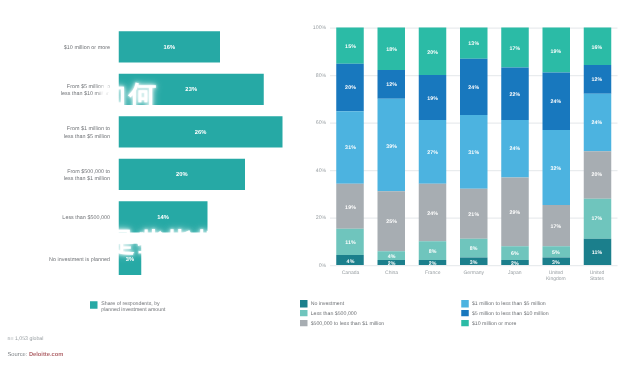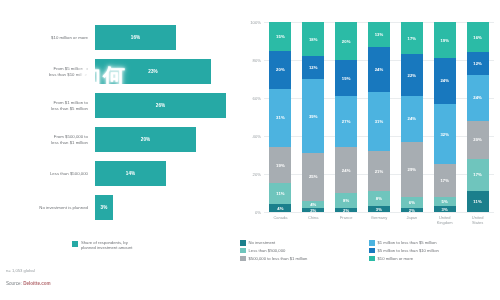--- a/index.html
+++ b/index.html
@@ -410,15 +410,16 @@
         </div>
         <div class="rc-legitem">
           <span class="rc-legsw" style="background: rgb(43, 187, 166);"></span>
           <span class="rc-legtx">$10 million or more</span>
         </div>
       </div>
   </div>
 
   <div class="overlay">
     <div class="ov-line ov1">如何</div>
+    <div class="ov-line ov2">是些指标,我</div>
   </div>
 
 </div>
 
 </body></html>

